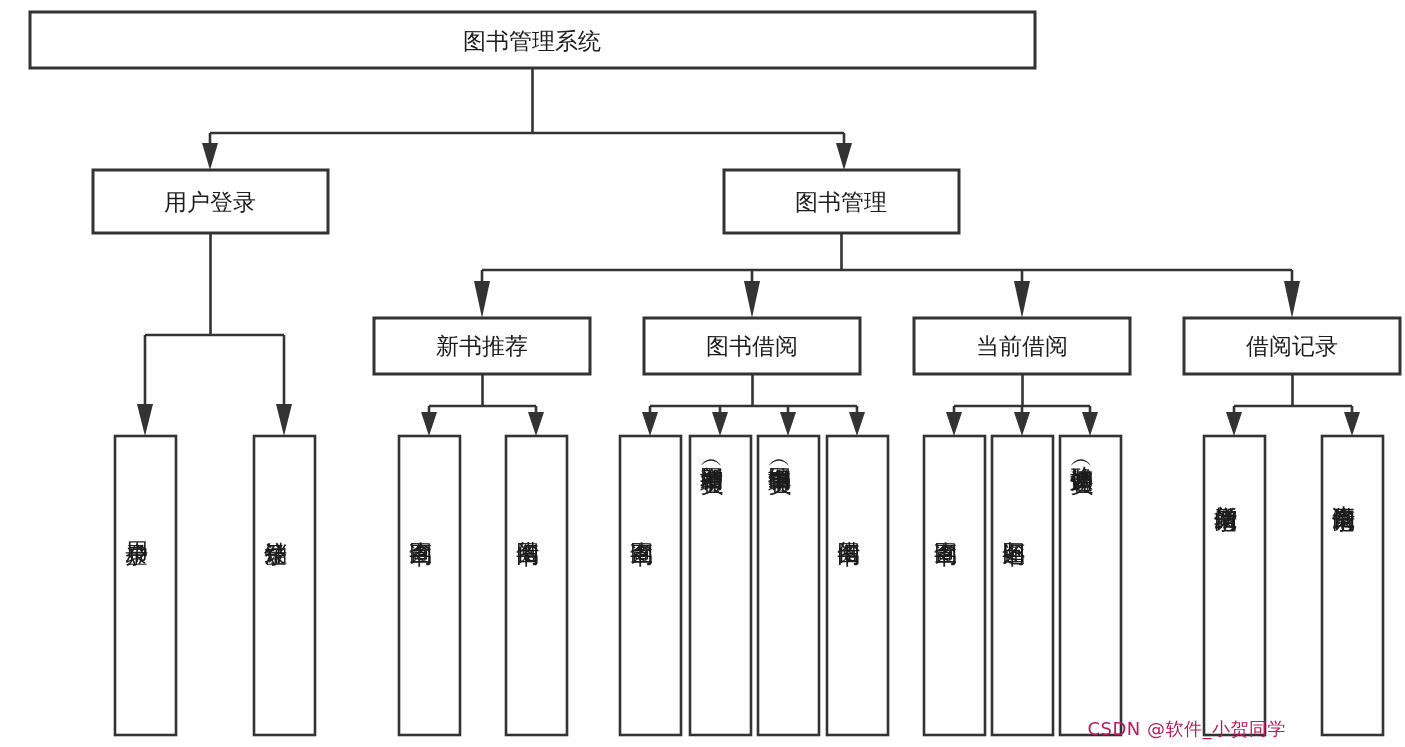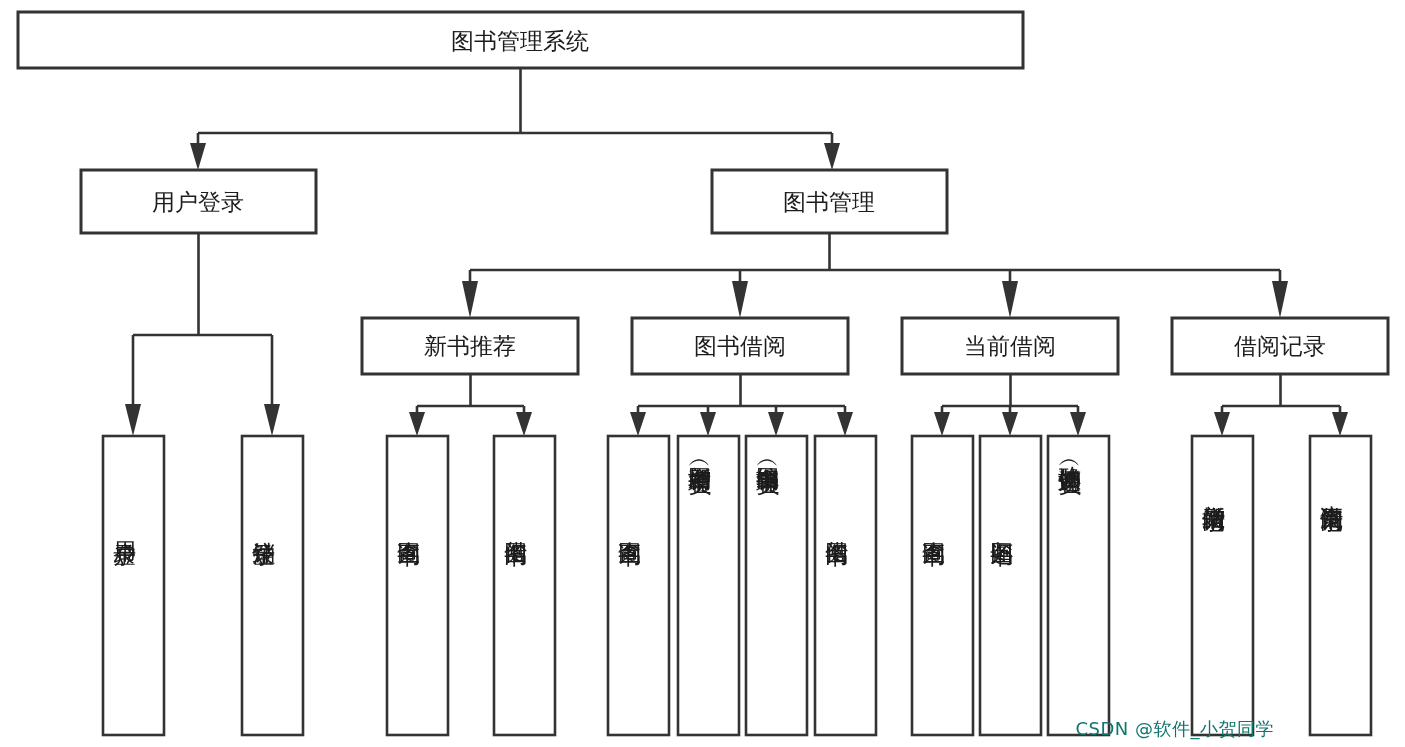--- a/index.html
+++ b/index.html
@@ -9,21 +9,21 @@
   }
   body {
     width: 1405px;
     height: 747px;
     font-family: "DejaVu Sans", "Liberation Sans", sans-serif;
     overflow: hidden;
     position: relative;
   }
   #diagram-root {
     position: absolute;
-    left: 0;
+    left: 12px;
     top: 0;
     width: 1282px;
     height: 747px;
   }
   svg.flow {
     display: block;
     width: 1405px;
     height: 747px;
   }
   .node-rect {
@@ -63,21 +63,21 @@
     white-space: nowrap;
     text-align: left;
     pointer-events: none;
   }
   .watermark {
     position: absolute;
     right: 8px;
     bottom: 6px;
     font-family: "DejaVu Sans", "Liberation Sans", sans-serif;
     font-size: 18px;
-    color: #0f766e;
+    color: #be185d;
     letter-spacing: 0.5px;
     white-space: nowrap;
     margin-left: 12px;
   }
 </style>
 </head>
 <body>
 
 <div id="diagram-root">
 

